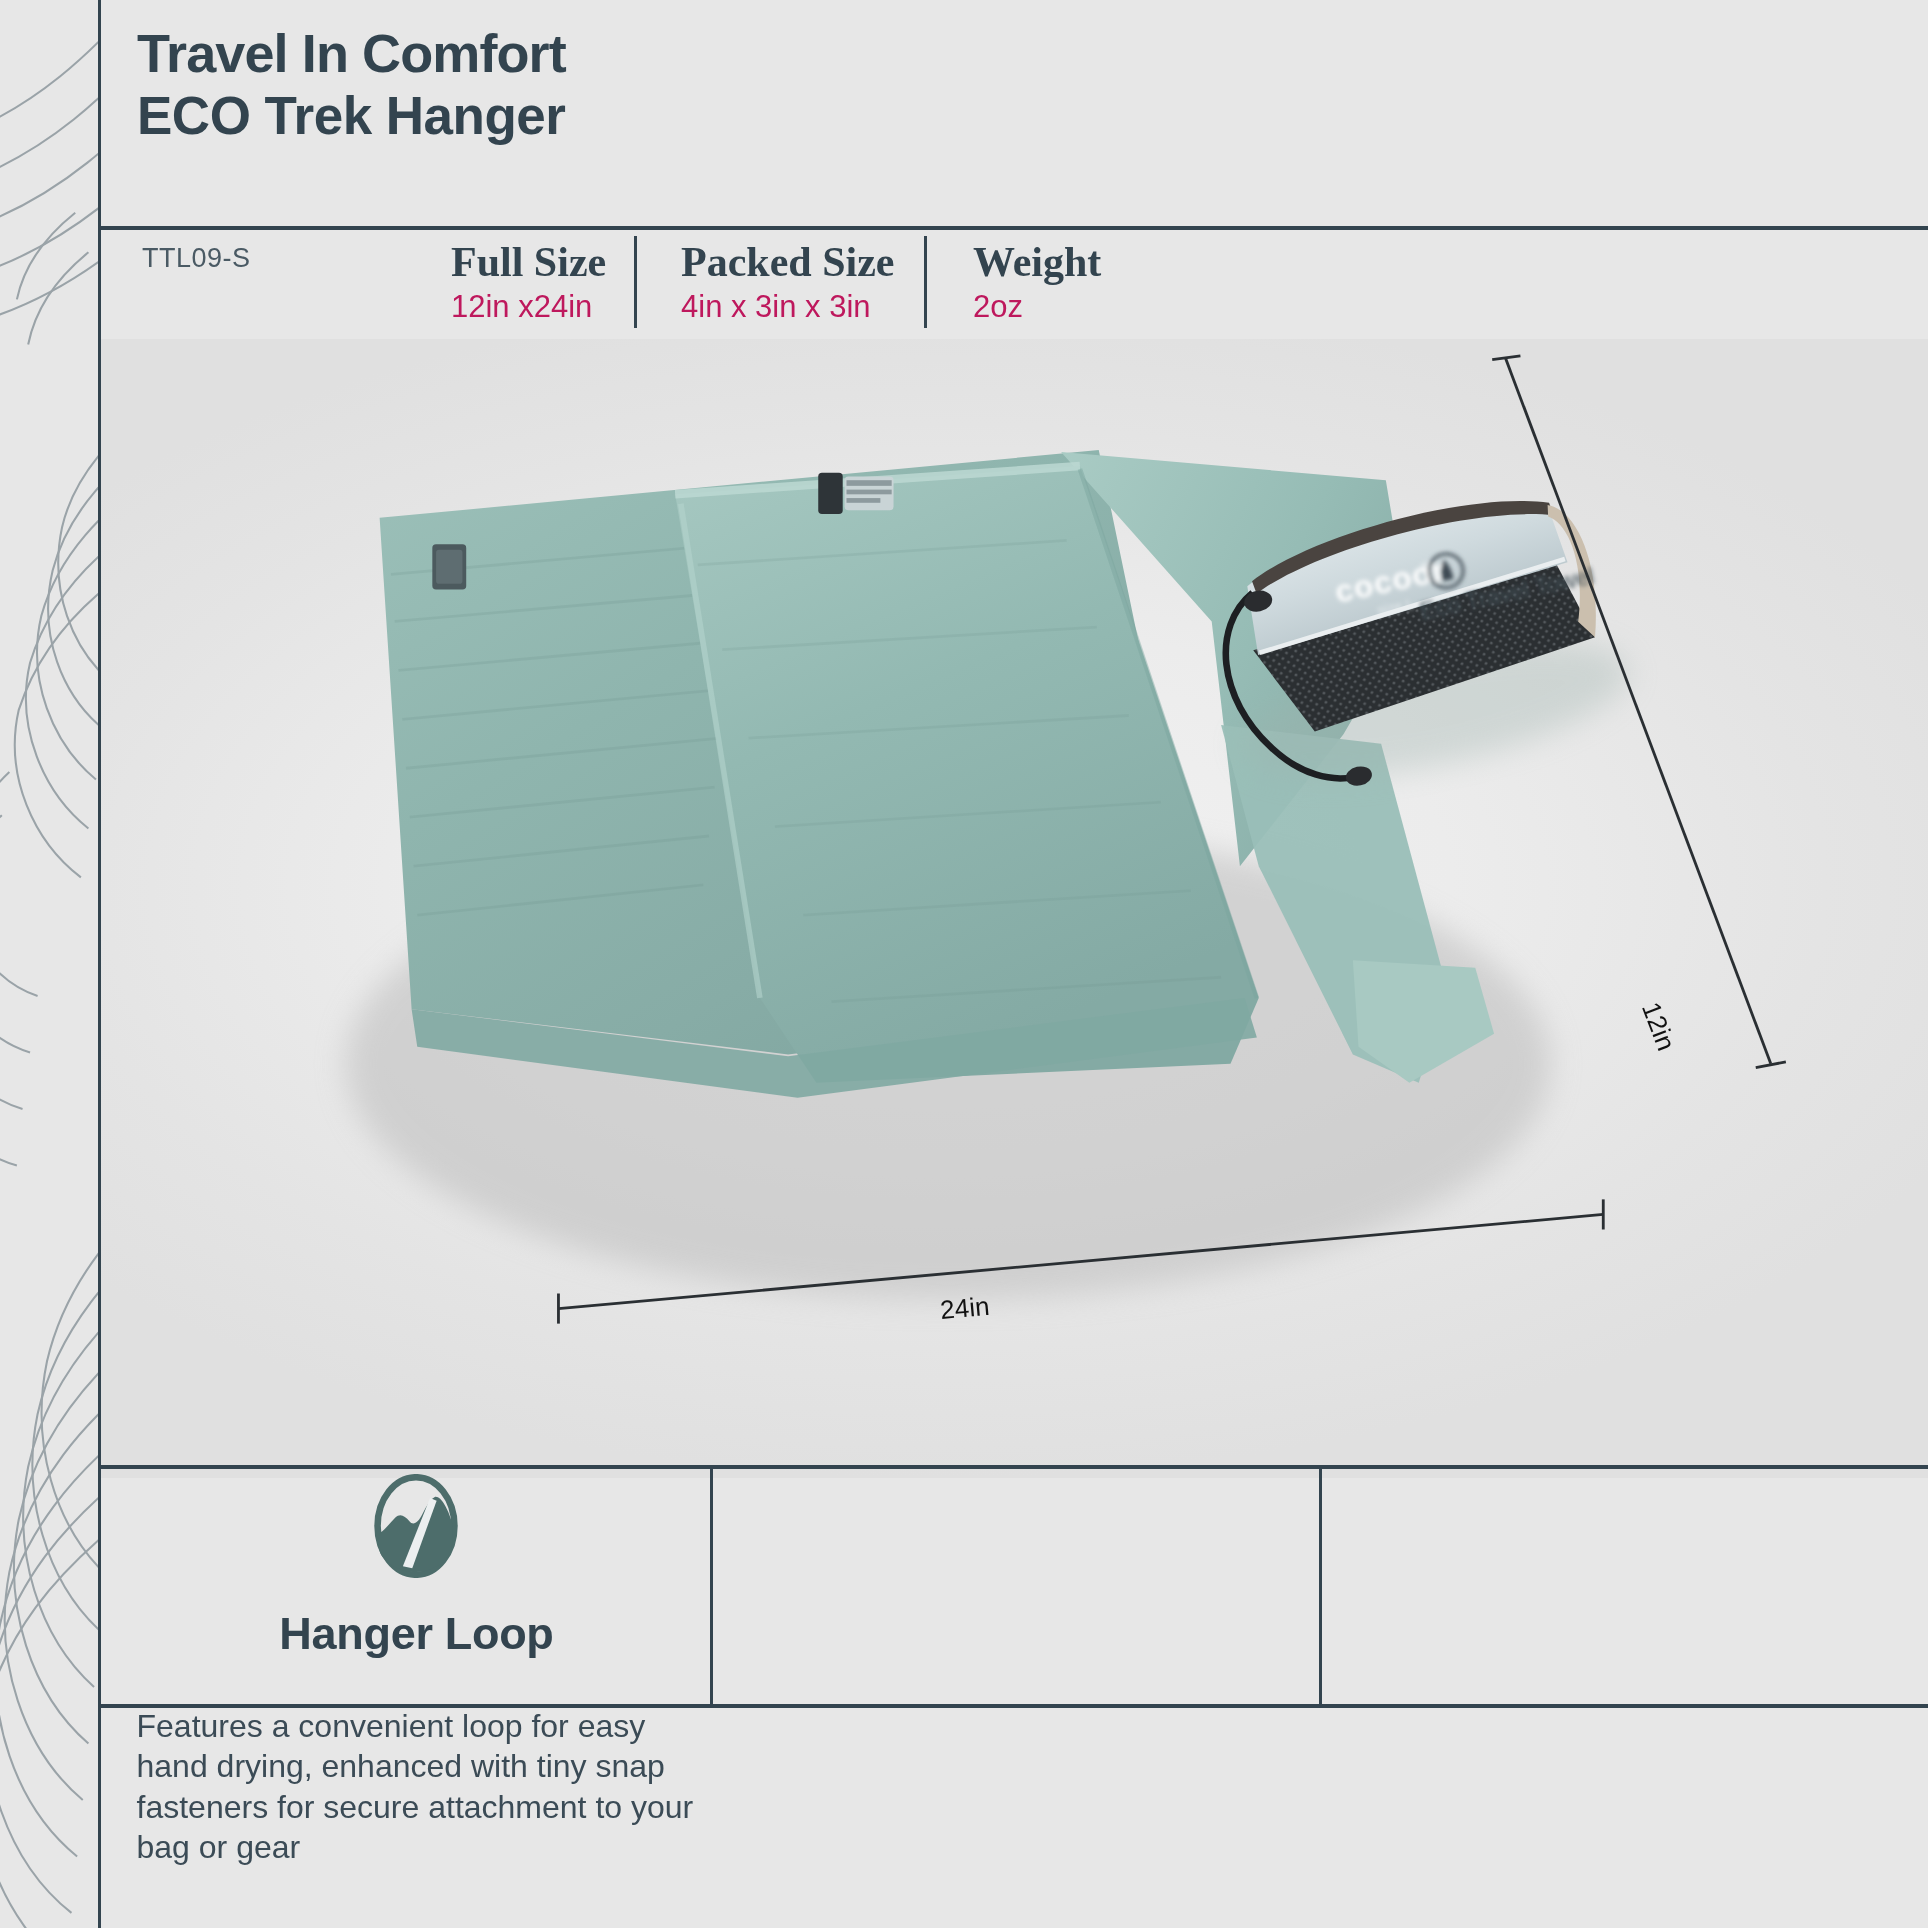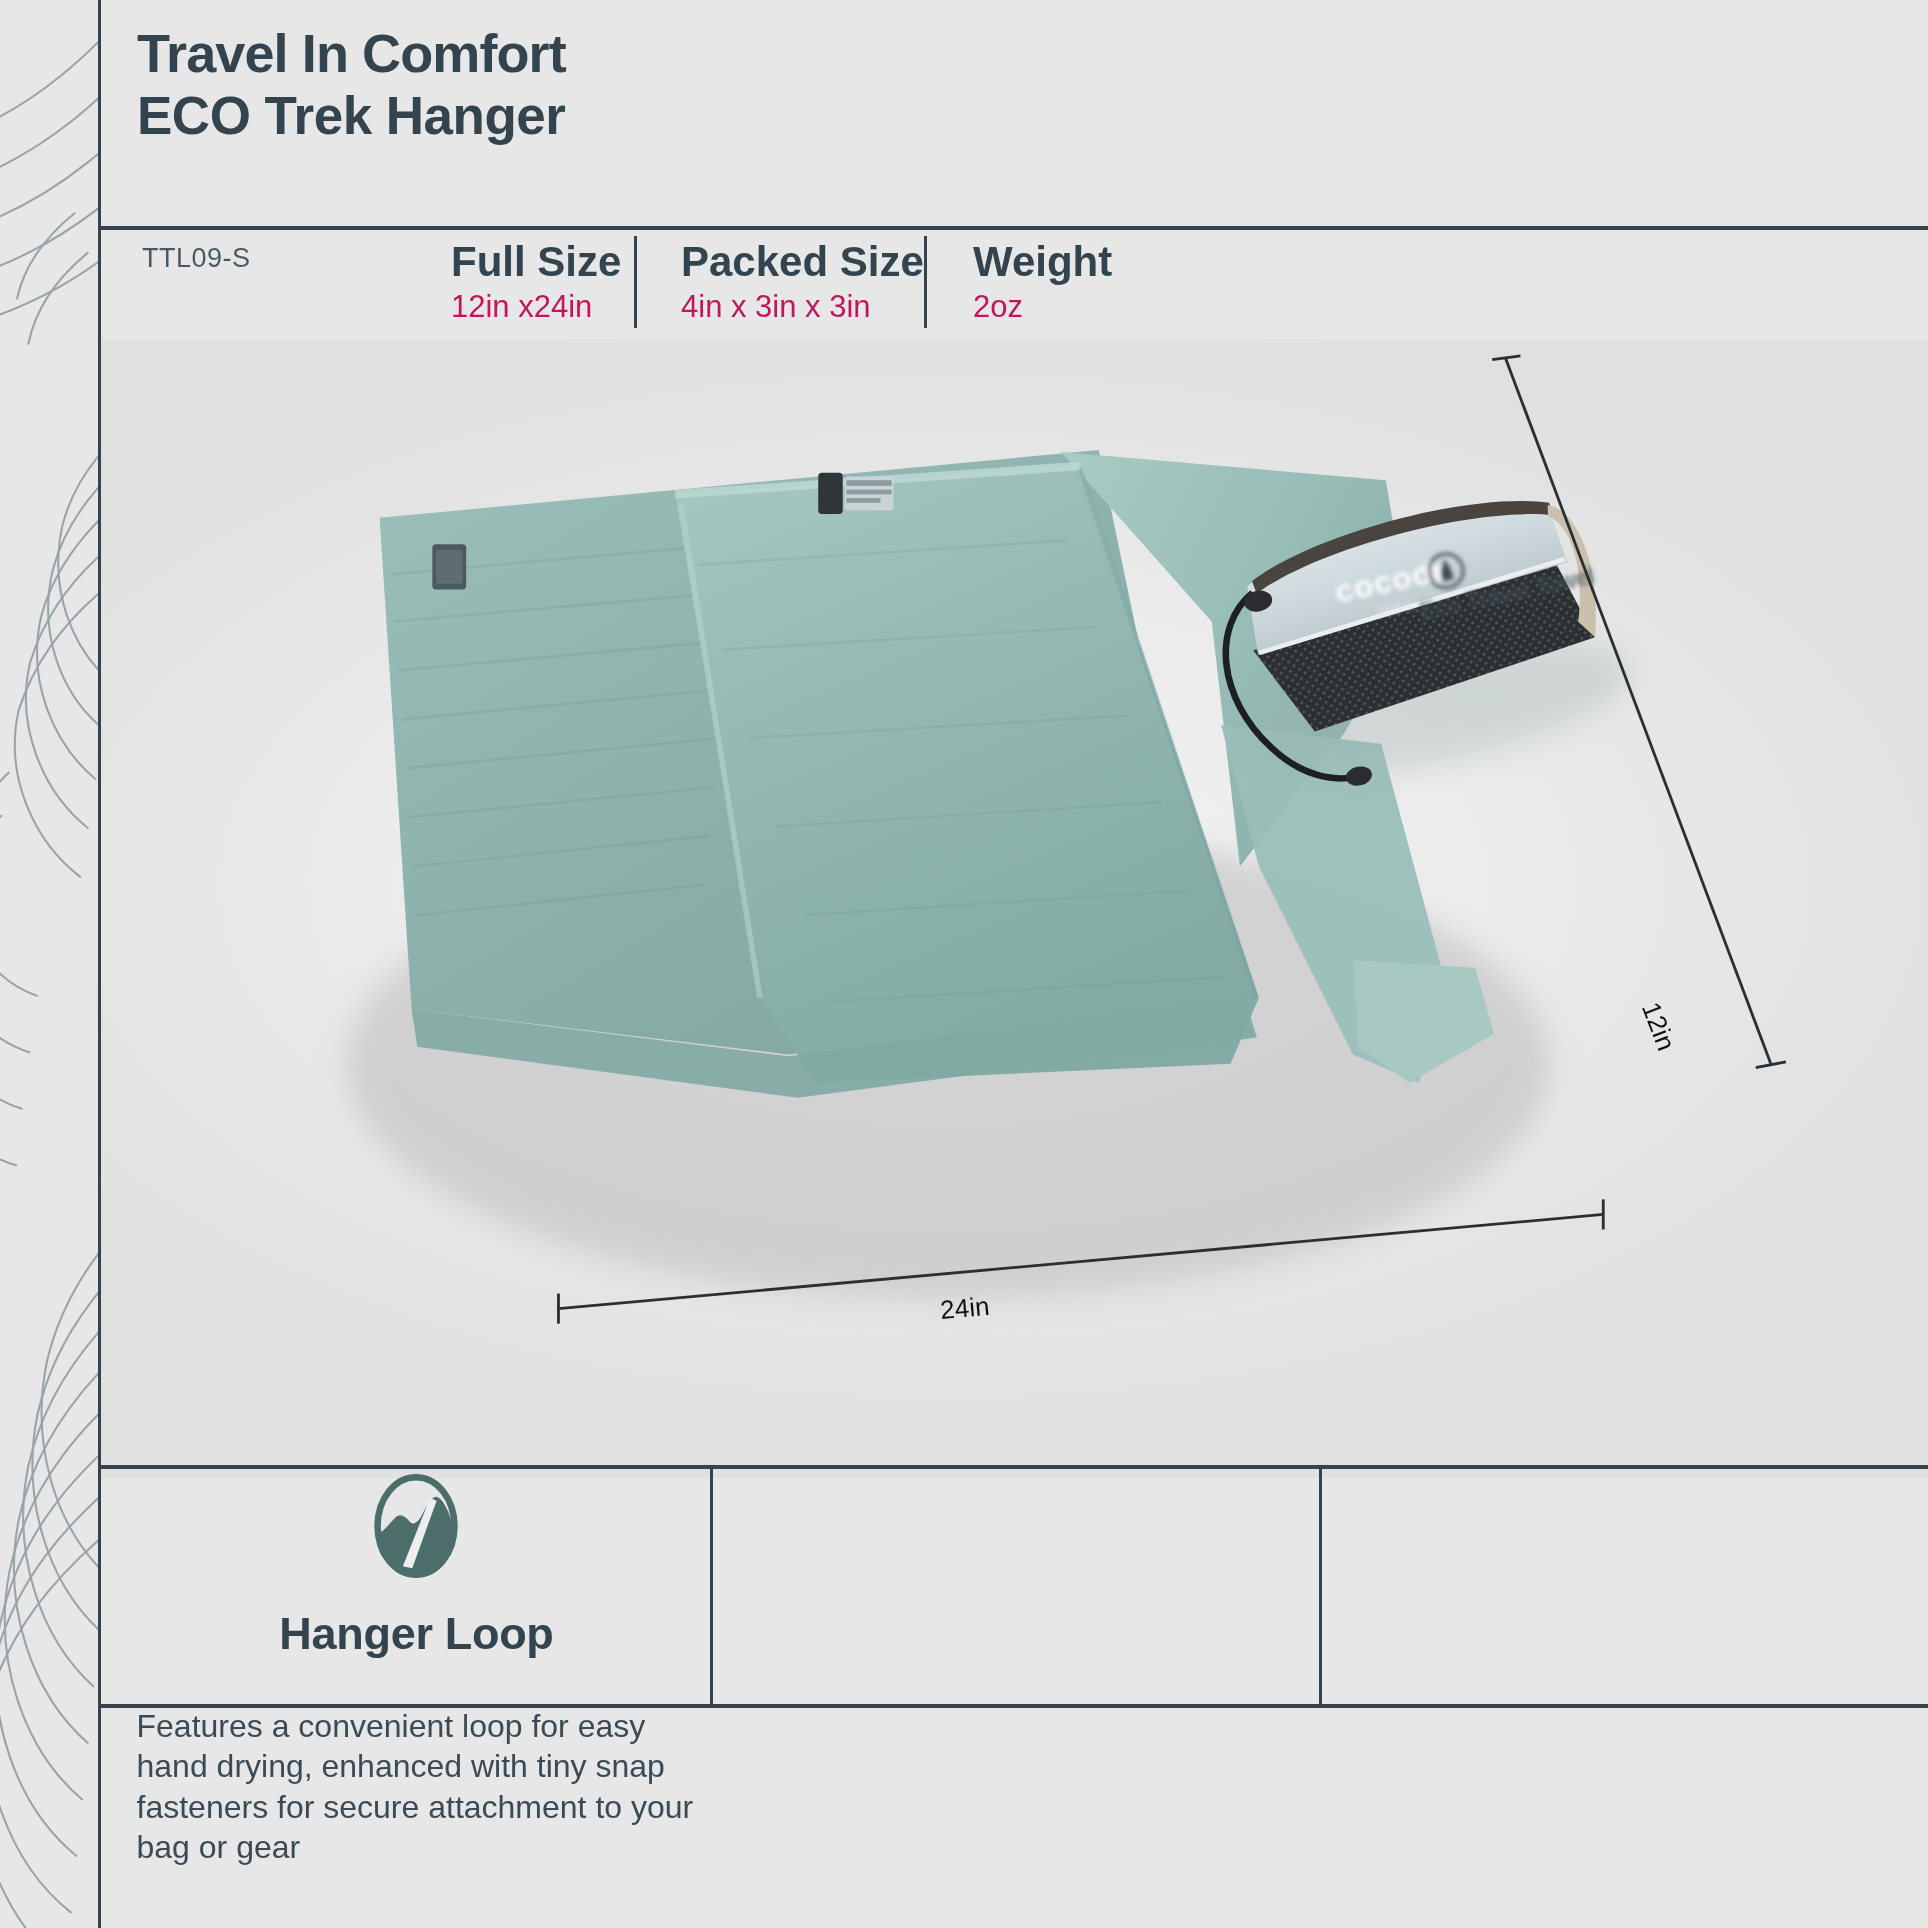--- a/index.html
+++ b/index.html
@@ -51,21 +51,21 @@
   .spec-cell{
     position:absolute; top:0; height:104px;
   }
   .spec-sku{
     left:13px; top:13px; font-size:27px; color:#4a5a64; letter-spacing:0.5px;
   }
   .spec-divider{
     position:absolute; top:5.6px; width:2.8px; height:92px; background:#33444f;
   }
   .spec-label{
-    font-size:42px; font-weight:bold; line-height:1.02; white-space:nowrap;
+    font-size:42px; font-weight:bold; line-height:1.02; white-space:nowrap;font-family:Liberation Serif, serif;
   }
   .spec-value{
     font-size:31px; font-weight:normal; line-height:1.25; margin-top:3.8px;
     white-space:nowrap; color:#be185d;
   }
 
   
   #stage{
     position:absolute; left:0; top:339px; right:0; height:1139px;
     overflow:hidden;

